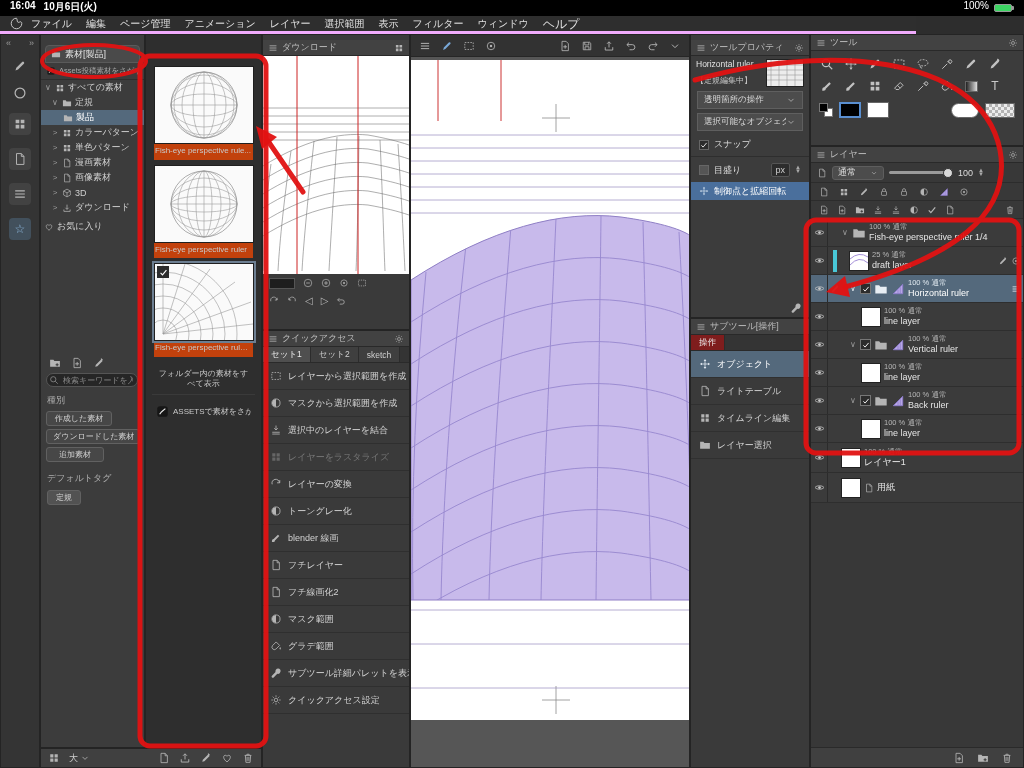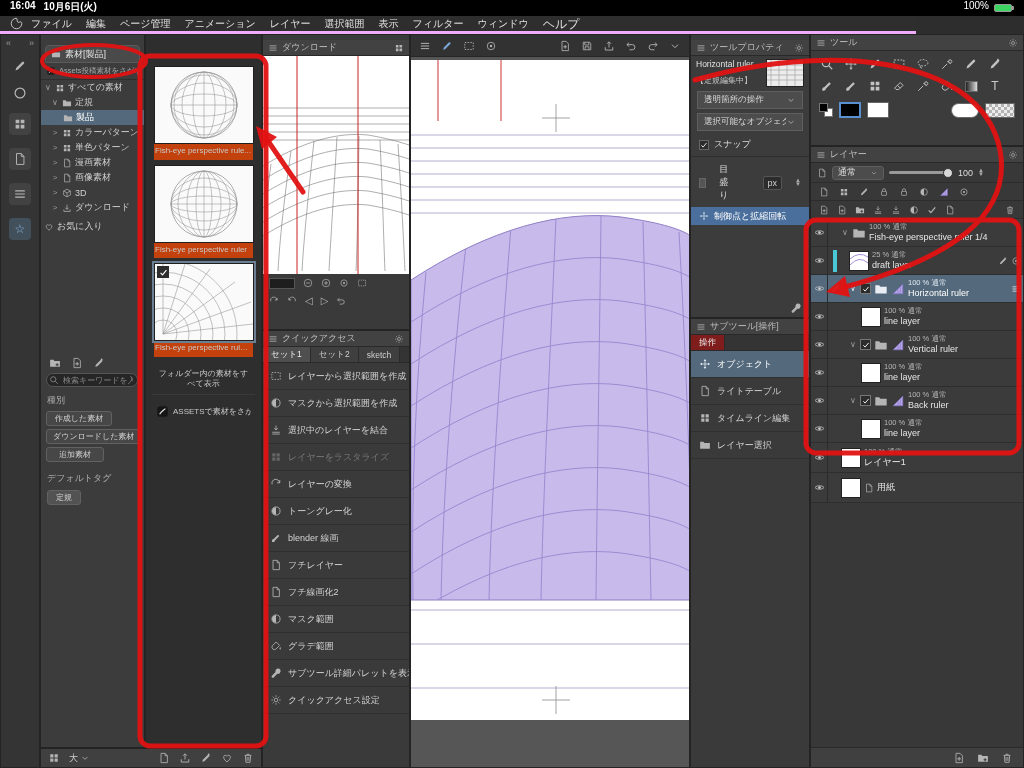--- a/index.html
+++ b/index.html
@@ -873,21 +873,21 @@
         </span>
       </div>
     <div style="display:flex;align-items:center;gap:5px;padding:7px 8px 5px 8px;border-bottom:1px solid #2e2e2e">
       <span class="chksq">
           <svg class="sym" style="width:8px;height:8px">
             <use href="#s-check"></use>
           </svg>
         </span>
       <span style="color:#dcdcdc">スナップ</span>
     </div>
-    <div style="display:flex;align-items:center;gap:13px;padding:6px 8px 5px 8px">
+    <div style="display:flex;align-items:center;gap:5px;padding:6px 8px 5px 8px">
       <span class="chksq" style="background:#555"></span>
       <span style="color:#dcdcdc">目盛り</span>
       <span style="flex:1"></span>
       <span style="display:inline-flex;align-items:center;gap:3px;background:#2c2c2c;border:1px solid #555;padding:1px 4px;border-radius:2px;color:#ccc">
           <span>px</span>
         </span>
       <span class="stp">
           <span>▲</span>
           <span>▼</span>
         </span>

